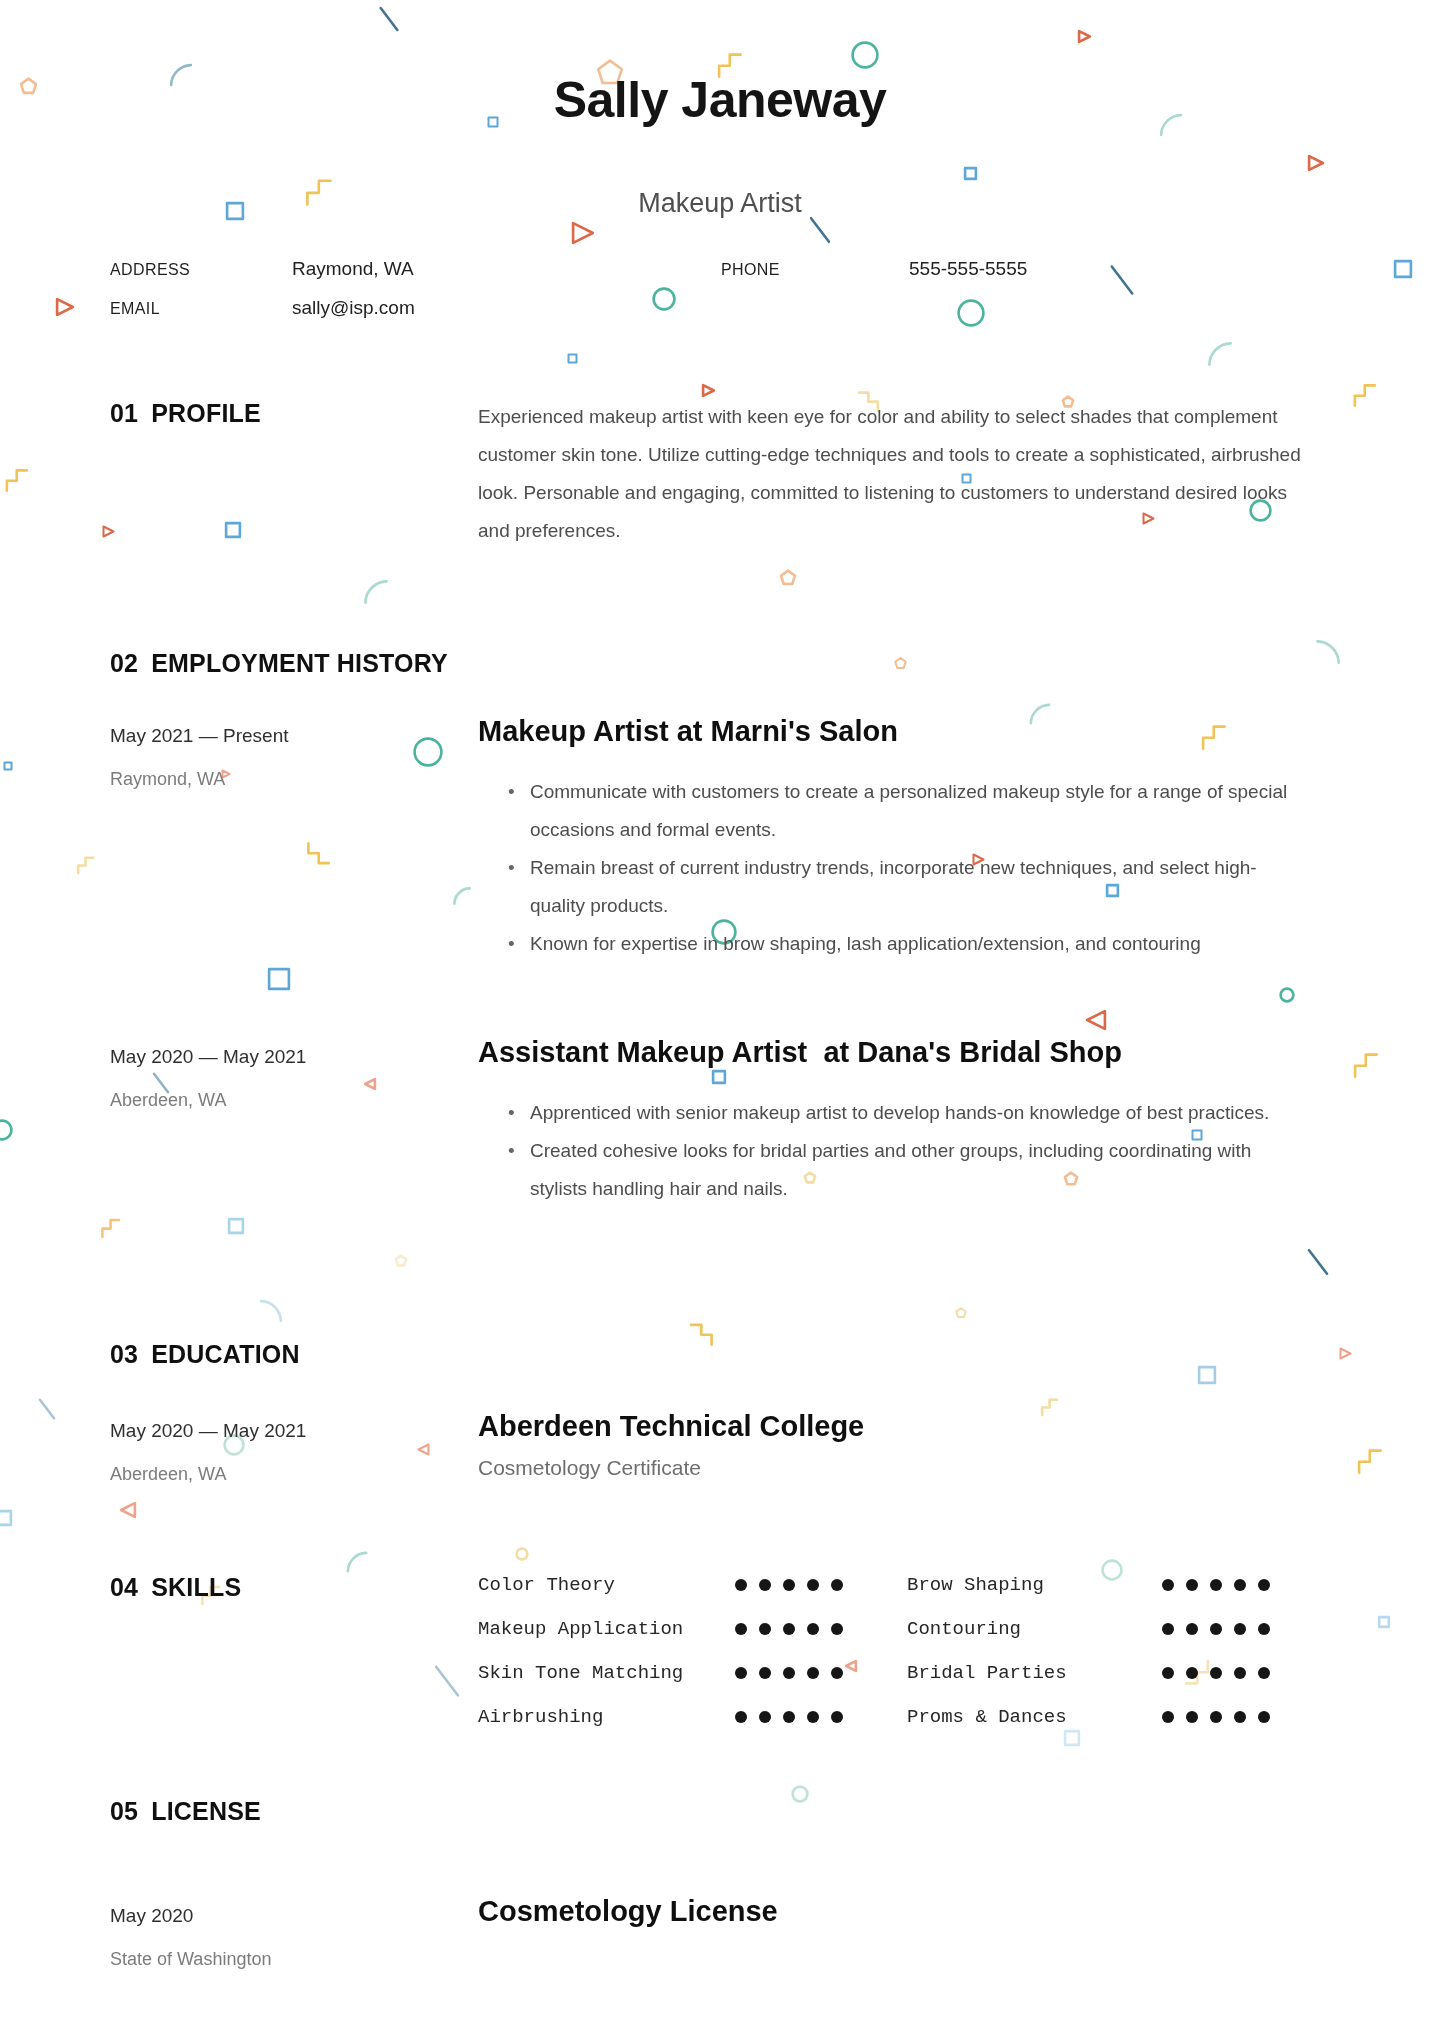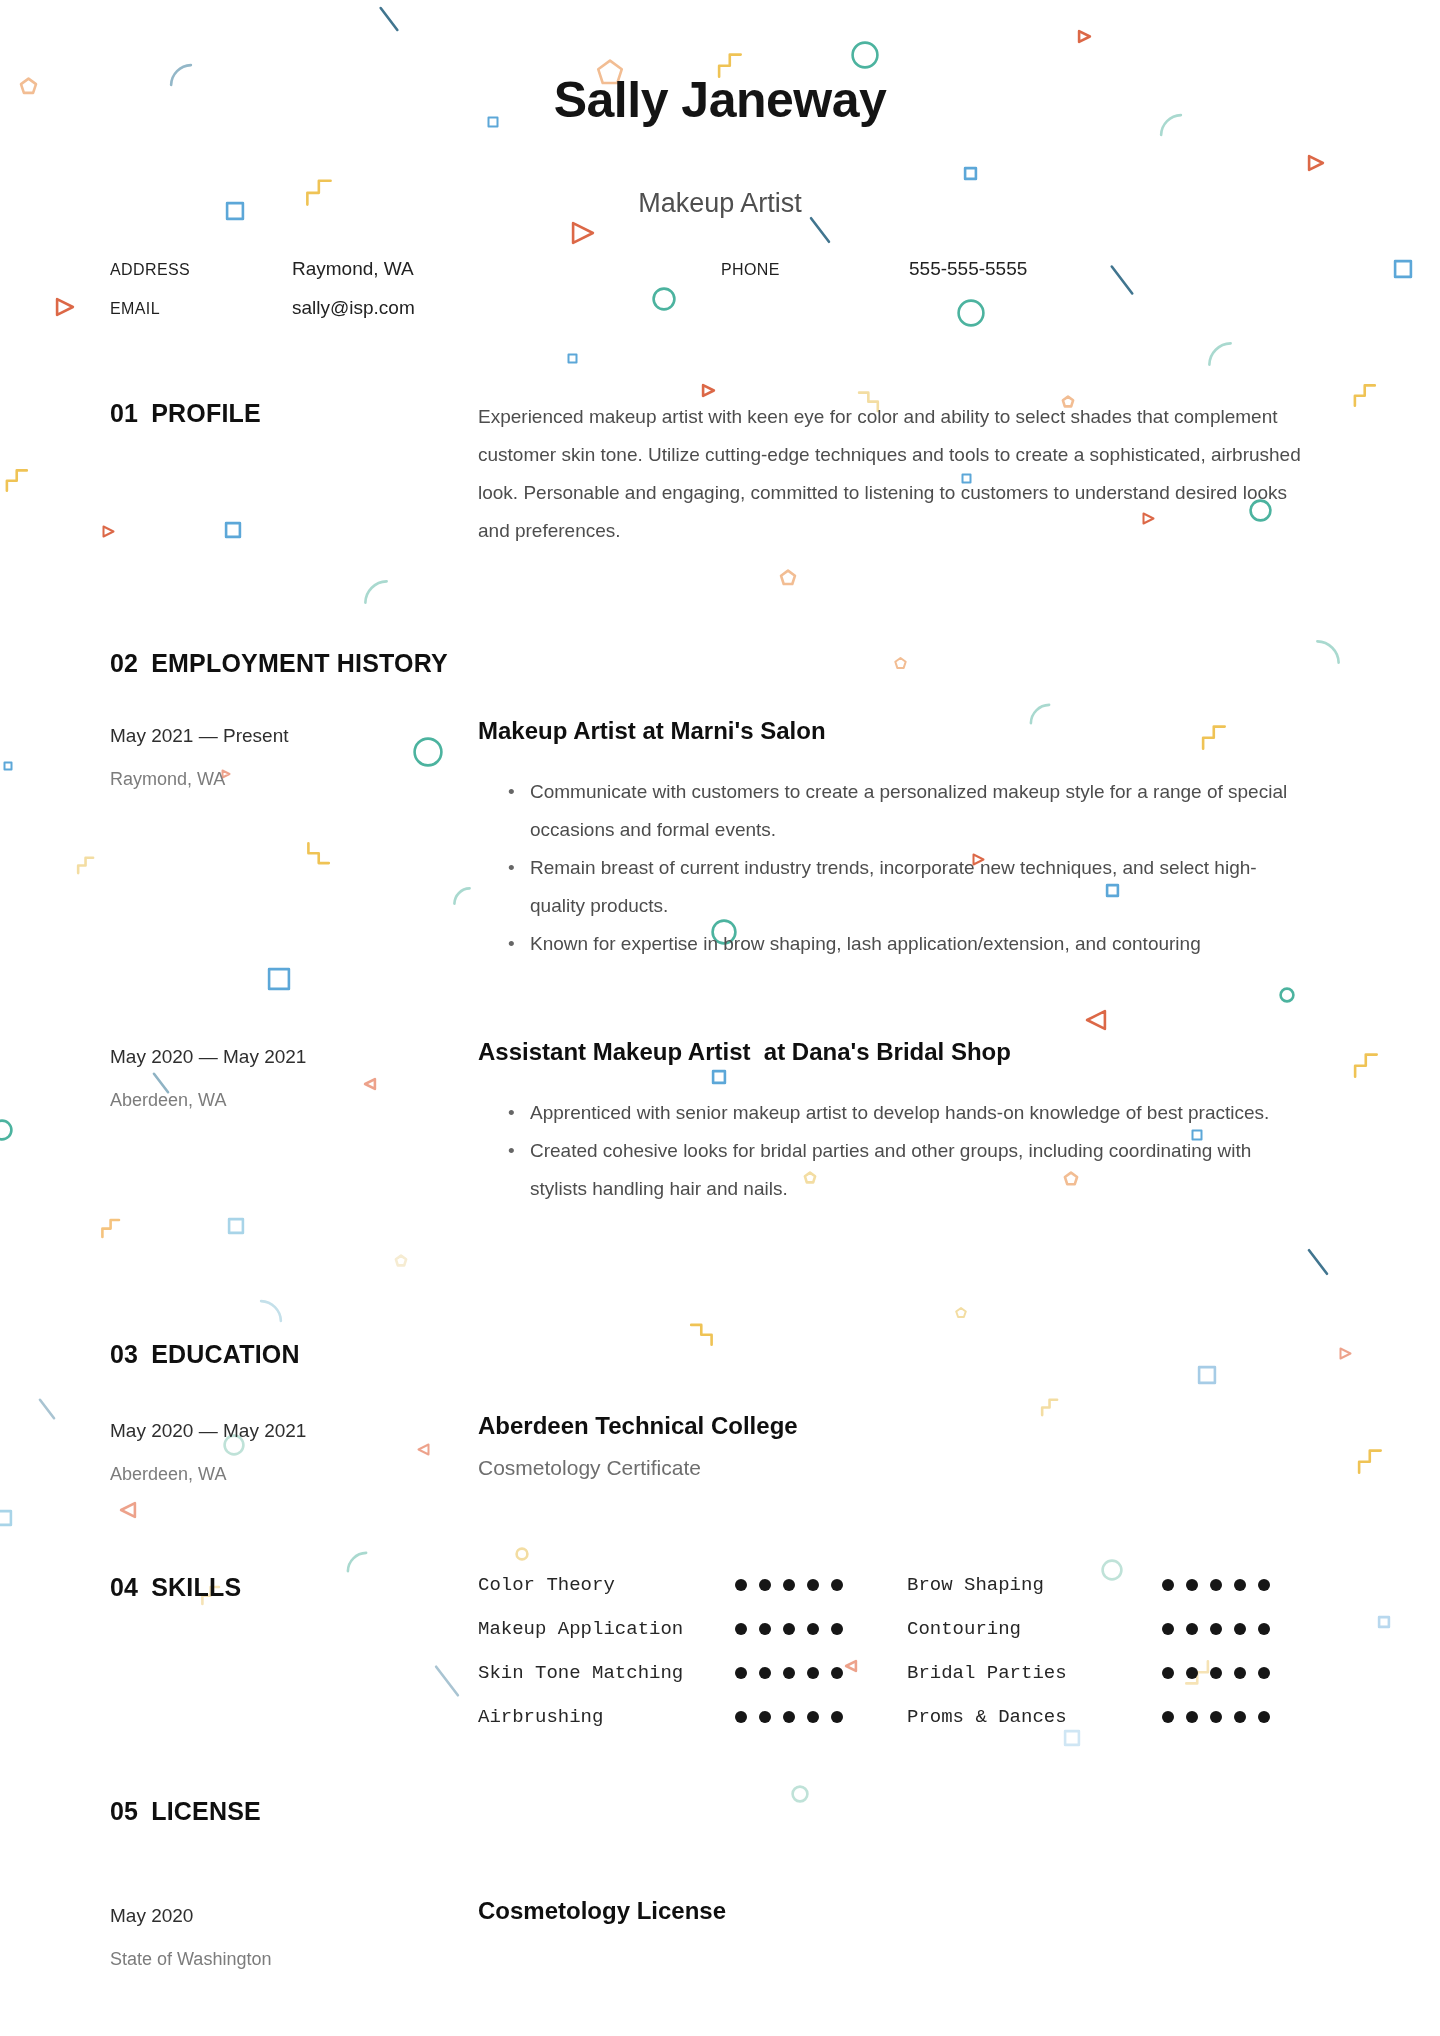--- a/index.html
+++ b/index.html
@@ -27,21 +27,21 @@
   
   .row { left:110px; width:1230px; display:flex; align-items:flex-start; }
   .col-l { flex:0 0 368px; width:368px; }
   .col-r { flex:0 0 830px; width:830px; }
 
   .sec-head { display:flex; gap:13px; font-size:25px; font-weight:700;
     line-height:30px; color:#101010; letter-spacing:0.2px; }
 
   .body-text { font-size:19px; line-height:38px; color:#4d4d4d; }
 
-  .entry-title { font-size:24px; font-weight:700; line-height:36px; color:#0f0f0f; white-space:pre-wrap; }
+  .entry-title { font-size:29px; font-weight:700; line-height:36px; color:#0f0f0f; white-space:pre-wrap; }
   .entry-dates { font-size:19px; color:#2e2e2e; line-height:26px; margin-top:10px; }
   .entry-loc   { font-size:18px; color:#7c7c7c; line-height:24px; margin-top:18px; }
   .degree      { font-size:21px; color:#6e6e6e; line-height:28px; margin-top:10px; }
 
   .bullets { list-style:none; margin:24px 0 0 0; padding:0 0 0 52px;
     font-size:19px; line-height:38px; color:#4d4d4d; }
   .bullets li { position:relative; }
   .bullets li::before { content:"\2022"; position:absolute; left:-22px; top:0; color:#666666; }
 
   

